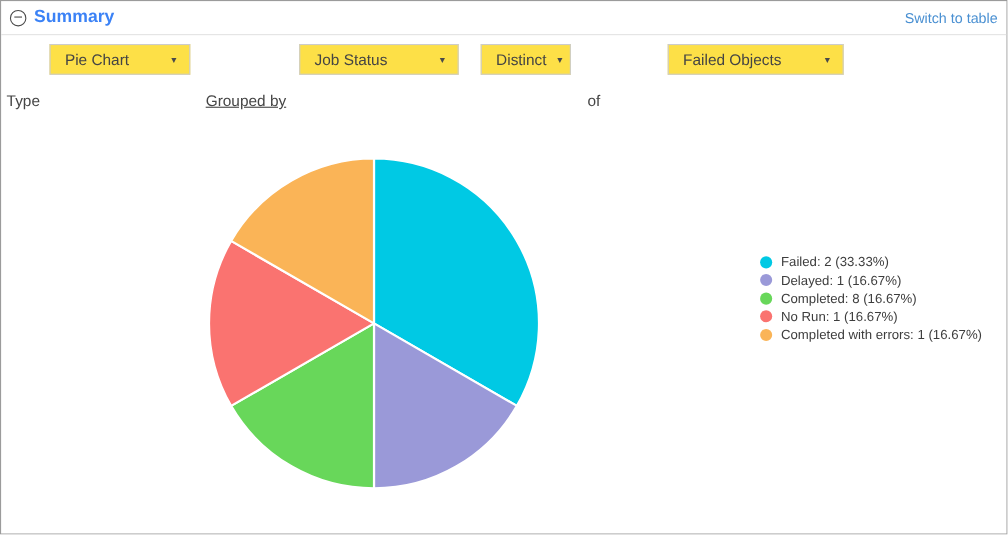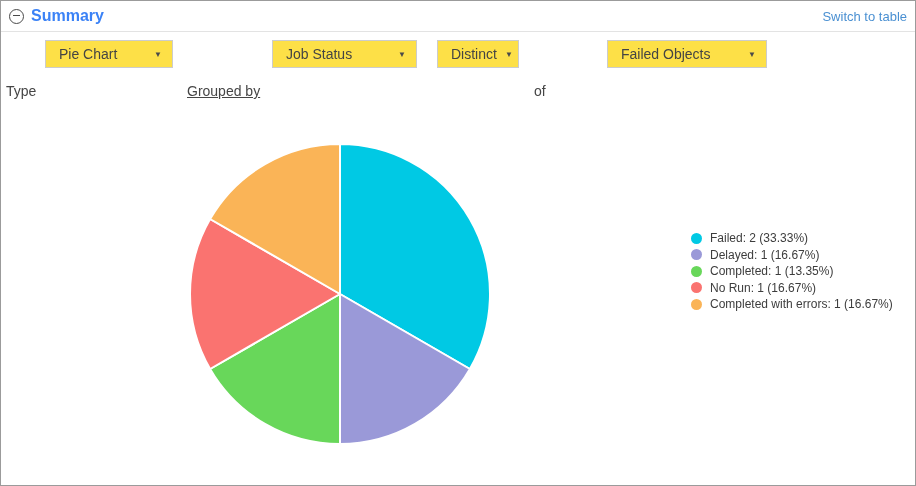--- a/index.html
+++ b/index.html
@@ -117,21 +117,21 @@
       <div class="legend-row">
         <span class="legend-dot" style="background: rgb(0, 201, 228);"></span>
         <span class="legend-text">Failed: 2 (33.33%)</span>
       </div>
       <div class="legend-row">
         <span class="legend-dot" style="background: rgb(154, 153, 216);"></span>
         <span class="legend-text">Delayed: 1 (16.67%)</span>
       </div>
       <div class="legend-row">
         <span class="legend-dot" style="background: rgb(104, 215, 90);"></span>
-        <span class="legend-text">Completed: 1 (13.35%)</span>
+        <span class="legend-text">Completed: 8 (16.67%)</span>
       </div>
       <div class="legend-row">
         <span class="legend-dot" style="background: rgb(250, 115, 112);"></span>
         <span class="legend-text">No Run: 1 (16.67%)</span>
       </div>
       <div class="legend-row">
         <span class="legend-dot" style="background: rgb(250, 180, 87);"></span>
         <span class="legend-text">Completed with errors: 1 (16.67%)</span>
       </div>
     </div>

